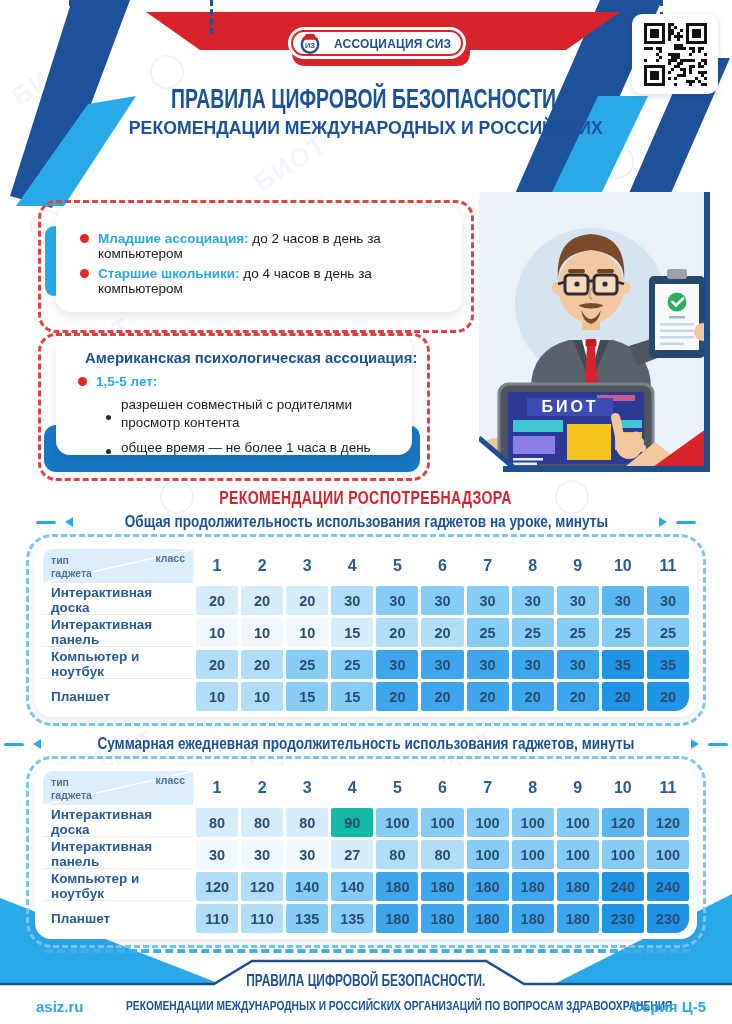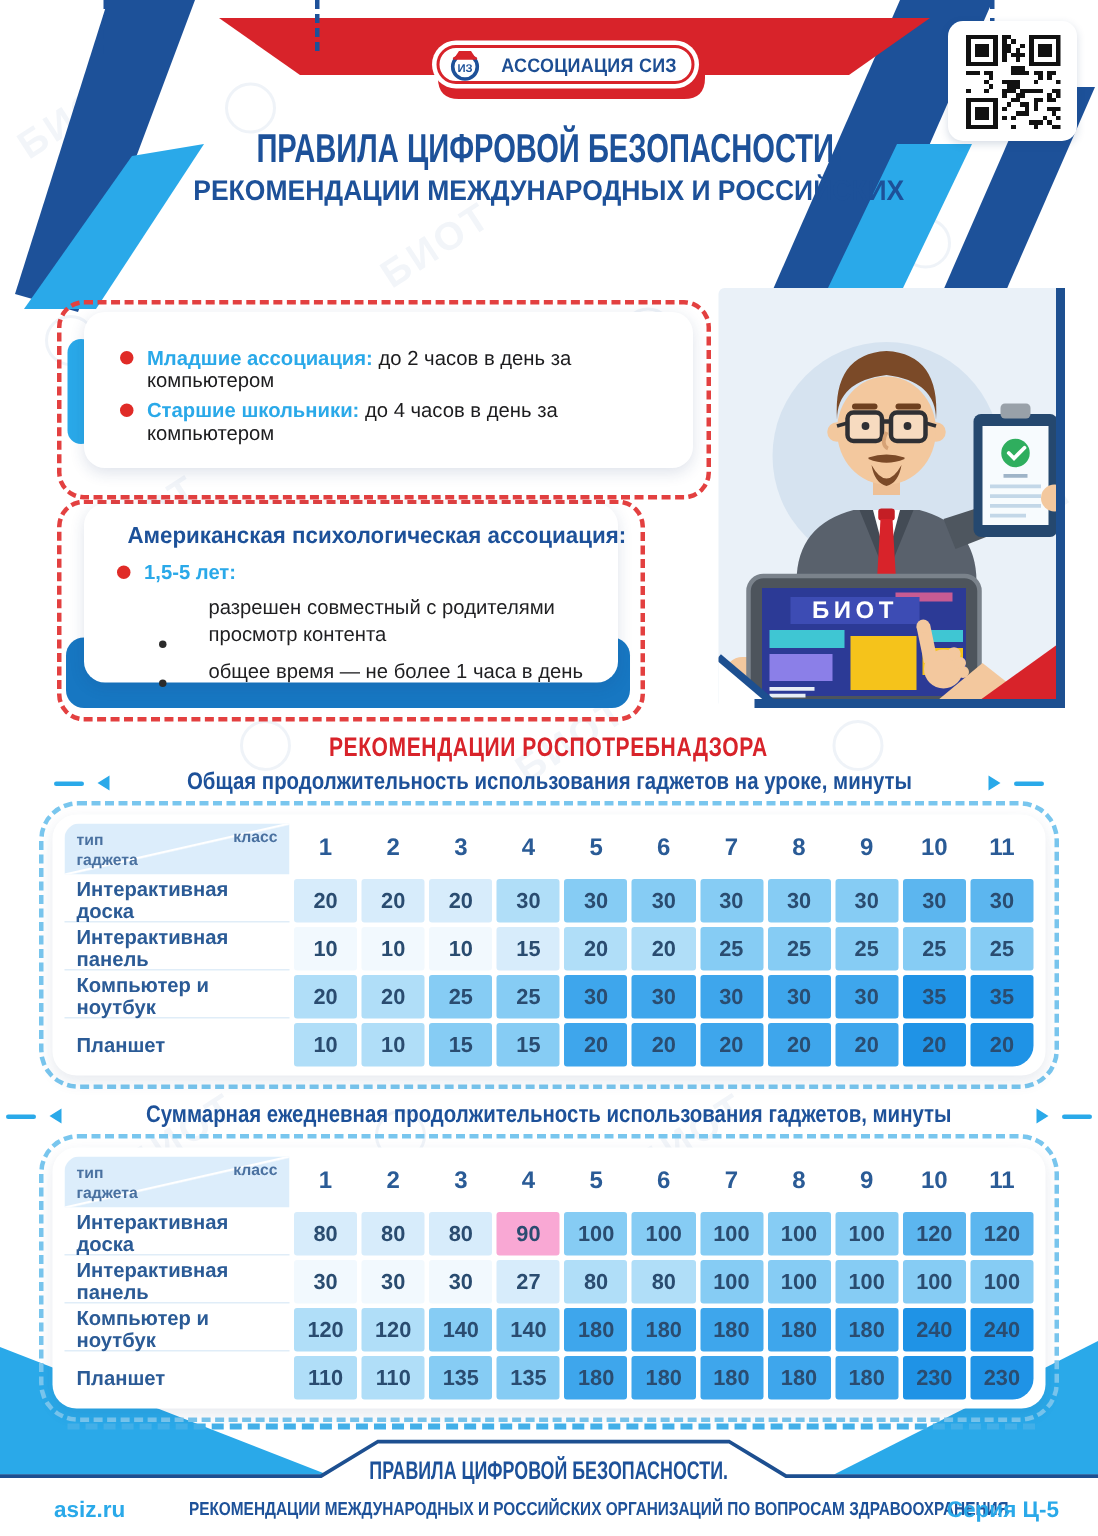--- a/index.html
+++ b/index.html
@@ -41,21 +41,21 @@
   .card{position:absolute;background:#fff;border-radius:14px;z-index:3;
         box-shadow:0 3px 10px rgba(30,60,110,.14);}
   .cardtab{position:absolute;left:45px;top:226px;width:18px;height:70px;background:#2aa9e9;border-radius:9px;z-index:2;}
   .bluebar{position:absolute;left:44px;top:425px;width:376px;height:47px;background:#1777c2;border-radius:12px;z-index:2;}
   .c-title{font-size:17px;font-weight:bold;color:#1d5199;}
   .bullet{display:flex;gap:9px;align-items:flex-start;margin-top:9px;}
   .bdot{width:9px;height:9px;border-radius:50%;background:#e02b27;flex:none;margin-top:3px;}
   .blead{color:#2aa9e9;font-weight:bold;font-size:13.5px;}
   .btext{color:#1c1c1e;font-size:13.5px;}
   .bline{font-size:13.5px;}
-  .sub{display:flex;gap:28px;margin:7px 0 0 28px;align-items:flex-end;}
+  .sub{display:flex;gap:10px;margin:7px 0 0 28px;align-items:center;}
   .sdot{width:5px;height:5px;border-radius:50%;background:#2b2b2b;margin-top:6px;flex:none;}
   .stext{color:#1f1f21;font-size:13.5px;line-height:1.35;}
 
   
   .illus{position:absolute;left:479px;top:192px;width:231px;height:280px;background:#eaf1f8;z-index:2;border-radius:4px;}
 
   
   .redhead{position:absolute;left:36px;top:488px;width:660px;text-align:center;z-index:3;
            font-size:18px;font-weight:bold;color:#d8232a;letter-spacing:.5px;}
 
@@ -468,21 +468,21 @@
             <div class="hnum">6</div>
             <div class="hnum">7</div>
             <div class="hnum">8</div>
             <div class="hnum">9</div>
             <div class="hnum">10</div>
             <div class="hnum">11</div>
             <div class="rlabel rl-line">Интерактивная доска</div>
             <div class="vcell" style="background: rgb(215, 236, 251);">80</div>
             <div class="vcell" style="background: rgb(215, 236, 251);">80</div>
             <div class="vcell" style="background: rgb(215, 236, 251);">80</div>
-            <div class="vcell" style="background: #f9a8d4;">90</div>
+            <div class="vcell" style="background: #14b8a6;">90</div>
             <div class="vcell" style="background: rgb(134, 204, 244);">100</div>
             <div class="vcell" style="background: rgb(134, 204, 244);">100</div>
             <div class="vcell" style="background: rgb(134, 204, 244);">100</div>
             <div class="vcell" style="background: rgb(134, 204, 244);">100</div>
             <div class="vcell" style="background: rgb(134, 204, 244);">100</div>
             <div class="vcell" style="background: rgb(92, 182, 239);">120</div>
             <div class="vcell" style="background: rgb(92, 182, 239);">120</div>
             <div class="rlabel rl-line">Интерактивная панель</div>
             <div class="vcell" style="background: rgb(242, 249, 254);">30</div>
             <div class="vcell" style="background: rgb(242, 249, 254);">30</div>

